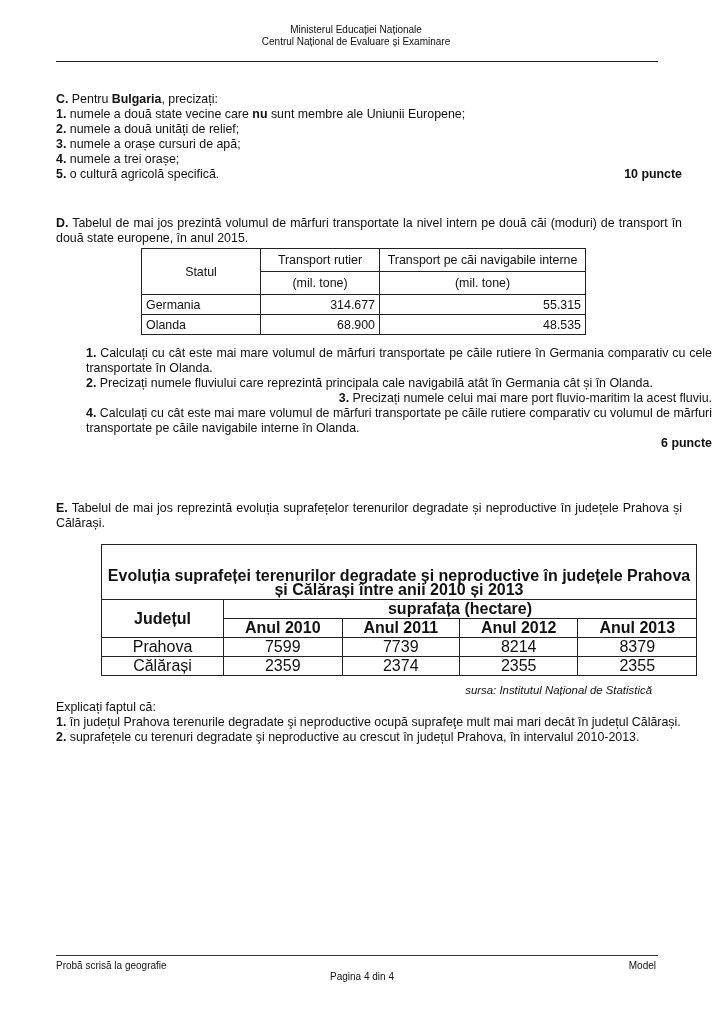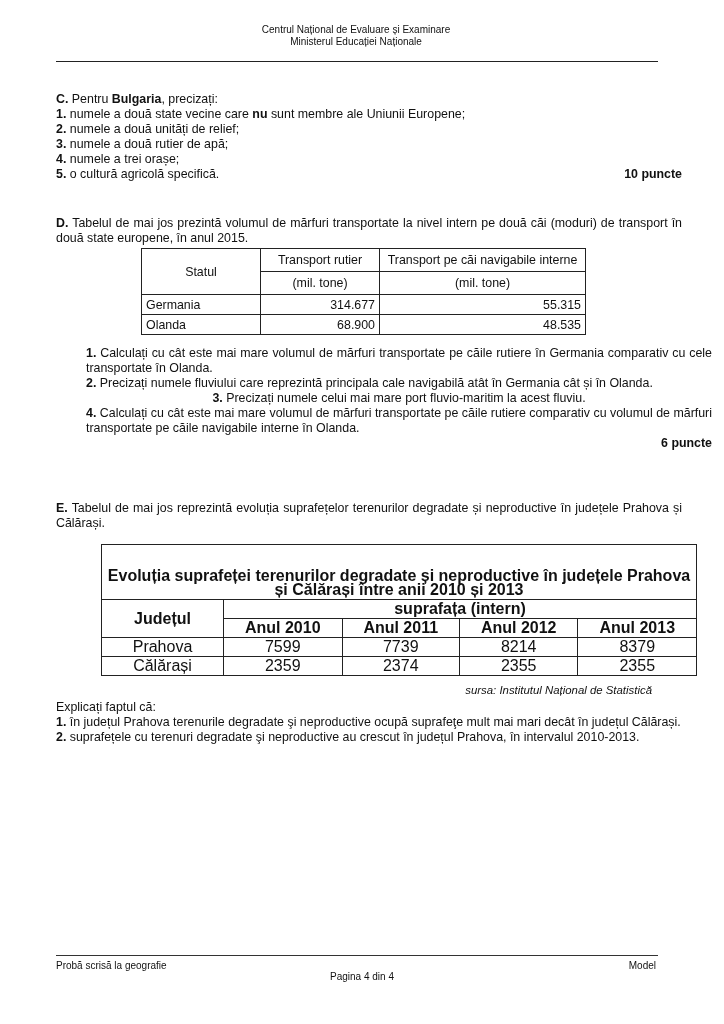--- a/index.html
+++ b/index.html
@@ -52,30 +52,30 @@
     border-top: 1px solid #333;
   }
   .footer-left { position: absolute; left: 56px; top: 960px; font-size: 10px; }
   .footer-right { position: absolute; right: 68px; top: 960px; font-size: 10px; }
   .footer-center { position: absolute; left: 0; width: 724px; top: 971px; text-align: center; font-size: 10px; }
 </style>
 </head>
 <body>
 
 <div class="header">
+  <div>Ministerul Educației Naționale</div>
   <div>Centrul Național de Evaluare și Examinare</div>
-  <div>Ministerul Educației Naționale</div>
 </div>
 <div class="header-rule"></div>
 
 <div class="section" style="top:84px;margin-top:8px;">
   <p><b>C.</b><span> Pentru </span><b>Bulgaria</b><span>, precizați:</span></p>
   <p><b>1.</b><span> numele a două state vecine care </span><b>nu</b><span> sunt membre ale Uniunii Europene;</span></p>
   <p><b>2.</b><span> numele a două unități de relief;</span></p>
-  <p><b>3.</b><span> numele a două rutier de apă;</span></p>
+  <p><b>3.</b><span> numele a orașe cursuri de apă;</span></p>
   <p><b>4.</b><span> numele a trei orașe;</span></p>
   <p><span class="points">10 puncte</span><b>5.</b><span> o cultură agricolă specifică.</span></p>
 </div>
 
 <div class="section just" style="top:216px;">
   <p><b>D.</b><span> Tabelul de mai jos prezintă volumul de mărfuri transportate la nivel intern pe două căi (moduri) de transport în două state europene, în anul 2015.</span></p>
 </div>
 
 <table class="tbl-d">
   <tbody>
@@ -97,36 +97,36 @@
     <td>Olanda</td>
     <td class="num">68.900</td>
     <td class="num">48.535</td>
   </tr>
 </tbody>
   </table>
 
 <div class="section just" style="top:346px;margin-left:30px;">
   <p><b>1.</b><span> Calculați cu cât este mai mare volumul de mărfuri transportate pe căile rutiere în Germania comparativ cu cele transportate în Olanda.</span></p>
   <p><b>2.</b><span> Precizați numele fluviului care reprezintă principala cale navigabilă atât în Germania cât și în Olanda.</span></p>
-  <p style="text-align:center;"><b>3.</b><span> Precizați numele celui mai mare port fluvio-maritim la acest fluviu.</span></p>
+  <p style="text-align:right;"><b>3.</b><span> Precizați numele celui mai mare port fluvio-maritim la acest fluviu.</span></p>
   <p style="text-align-last:left;"><b>4.</b><span> Calculați cu cât este mai mare volumul de mărfuri transportate pe căile rutiere comparativ cu volumul de mărfuri transportate pe căile navigabile interne în Olanda.</span><span class="points" style="margin-top:15px;">6 puncte</span></p>
 </div>
 
 <div class="section just" style="top:501px;">
   <p><b>E.</b><span> Tabelul de mai jos reprezintă evoluția suprafețelor terenurilor degradate și neproductive în județele Prahova și Călărași.</span></p>
 </div>
 
 <table class="tbl-e">
   <tbody>
       <tr class="title">
     <td colspan="5">Evoluția suprafeței terenurilor degradate și neproductive în județele Prahova și Călărași între anii 2010 și 2013</td>
   </tr>
   <tr class="sub">
     <td rowspan="2" class="bold" style="width:115px;">Județul</td>
-    <td colspan="4" class="bold">suprafața (intern)</td>
+    <td colspan="4" class="bold">suprafața (hectare)</td>
   </tr>
   <tr class="sub">
     <td class="bold">Anul 2010</td>
     <td class="bold">Anul 2011</td>
     <td class="bold">Anul 2012</td>
     <td class="bold">Anul 2013</td>
   </tr>
   <tr class="row">
     <td>Prahova</td>
     <td>7599</td>

